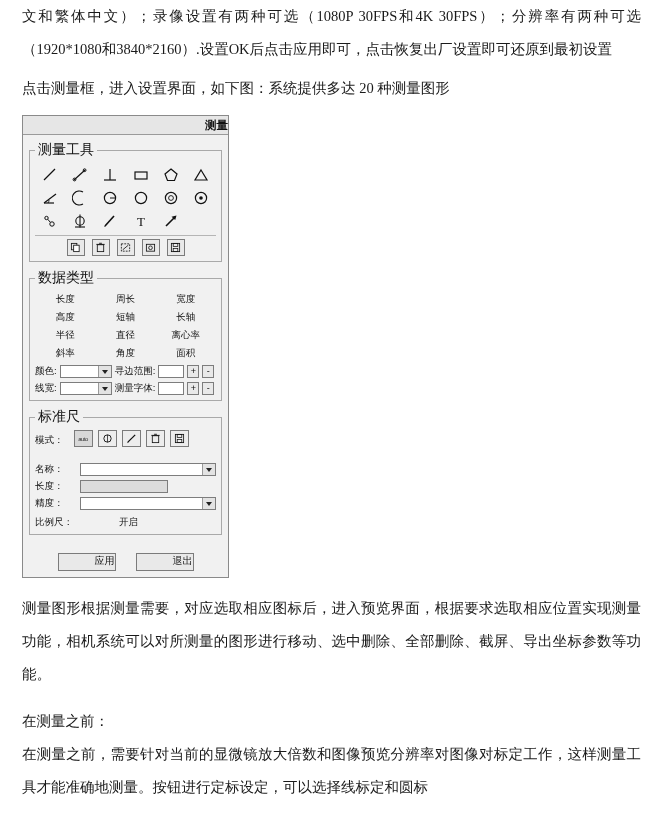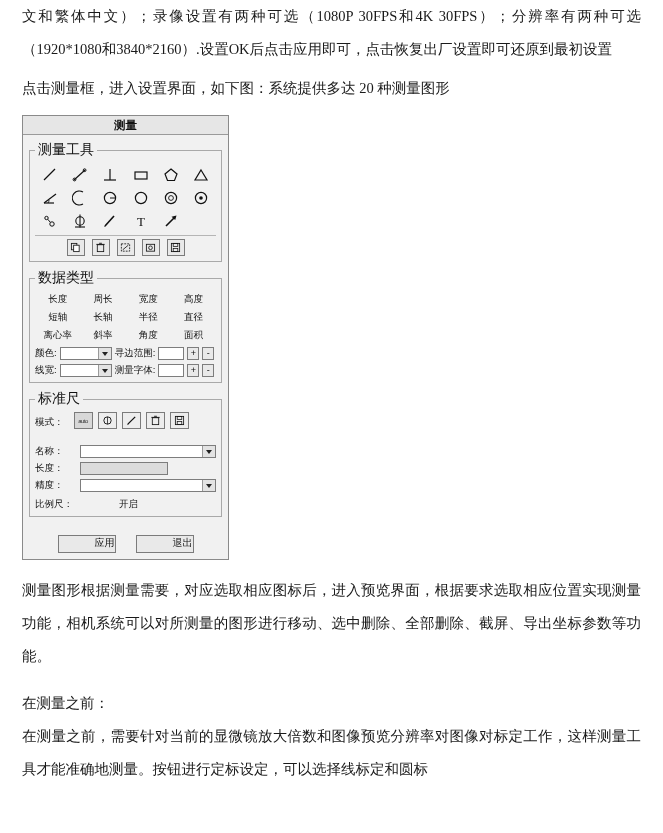--- a/index.html
+++ b/index.html
@@ -46,21 +46,21 @@
     background: #f1f1f1;
     box-sizing: content-box;
     font-family: "Liberation Sans", "DejaVu Sans", sans-serif;
     font-size: 10px;
     color: #111;
     padding: 0;
   }
   .dlg-title {
     height: 18px;
     line-height: 18px;
-    text-align: center;
+    text-align: right;
     font-size: 11.5px;
     font-weight: bold;
     background: #e6e6e6;
     border-bottom: 1px solid #9a9a9a;
     color: #111;
     font-family: "Liberation Sans", "DejaVu Sans", sans-serif;
   }
   .dlg-body {
     padding: 6px 6px 8px 6px;
   }
@@ -110,21 +110,21 @@
     background: #e9e9e9;
     display: flex;
     align-items: center;
     justify-content: center;
   }
   .sq-btn svg { display: block; }
 
   
   .data-grid {
     display: grid;
-    grid-template-columns: repeat(4, 1fr);
+    grid-template-columns: repeat(3, 1fr);
     row-gap: 5px;
     text-align: center;
     font-size: 9.5px;
     padding: 2px 0 1px 0;
   }
   .data-grid span { color: #111; }
 
   
   .form-row {
     display: flex;

